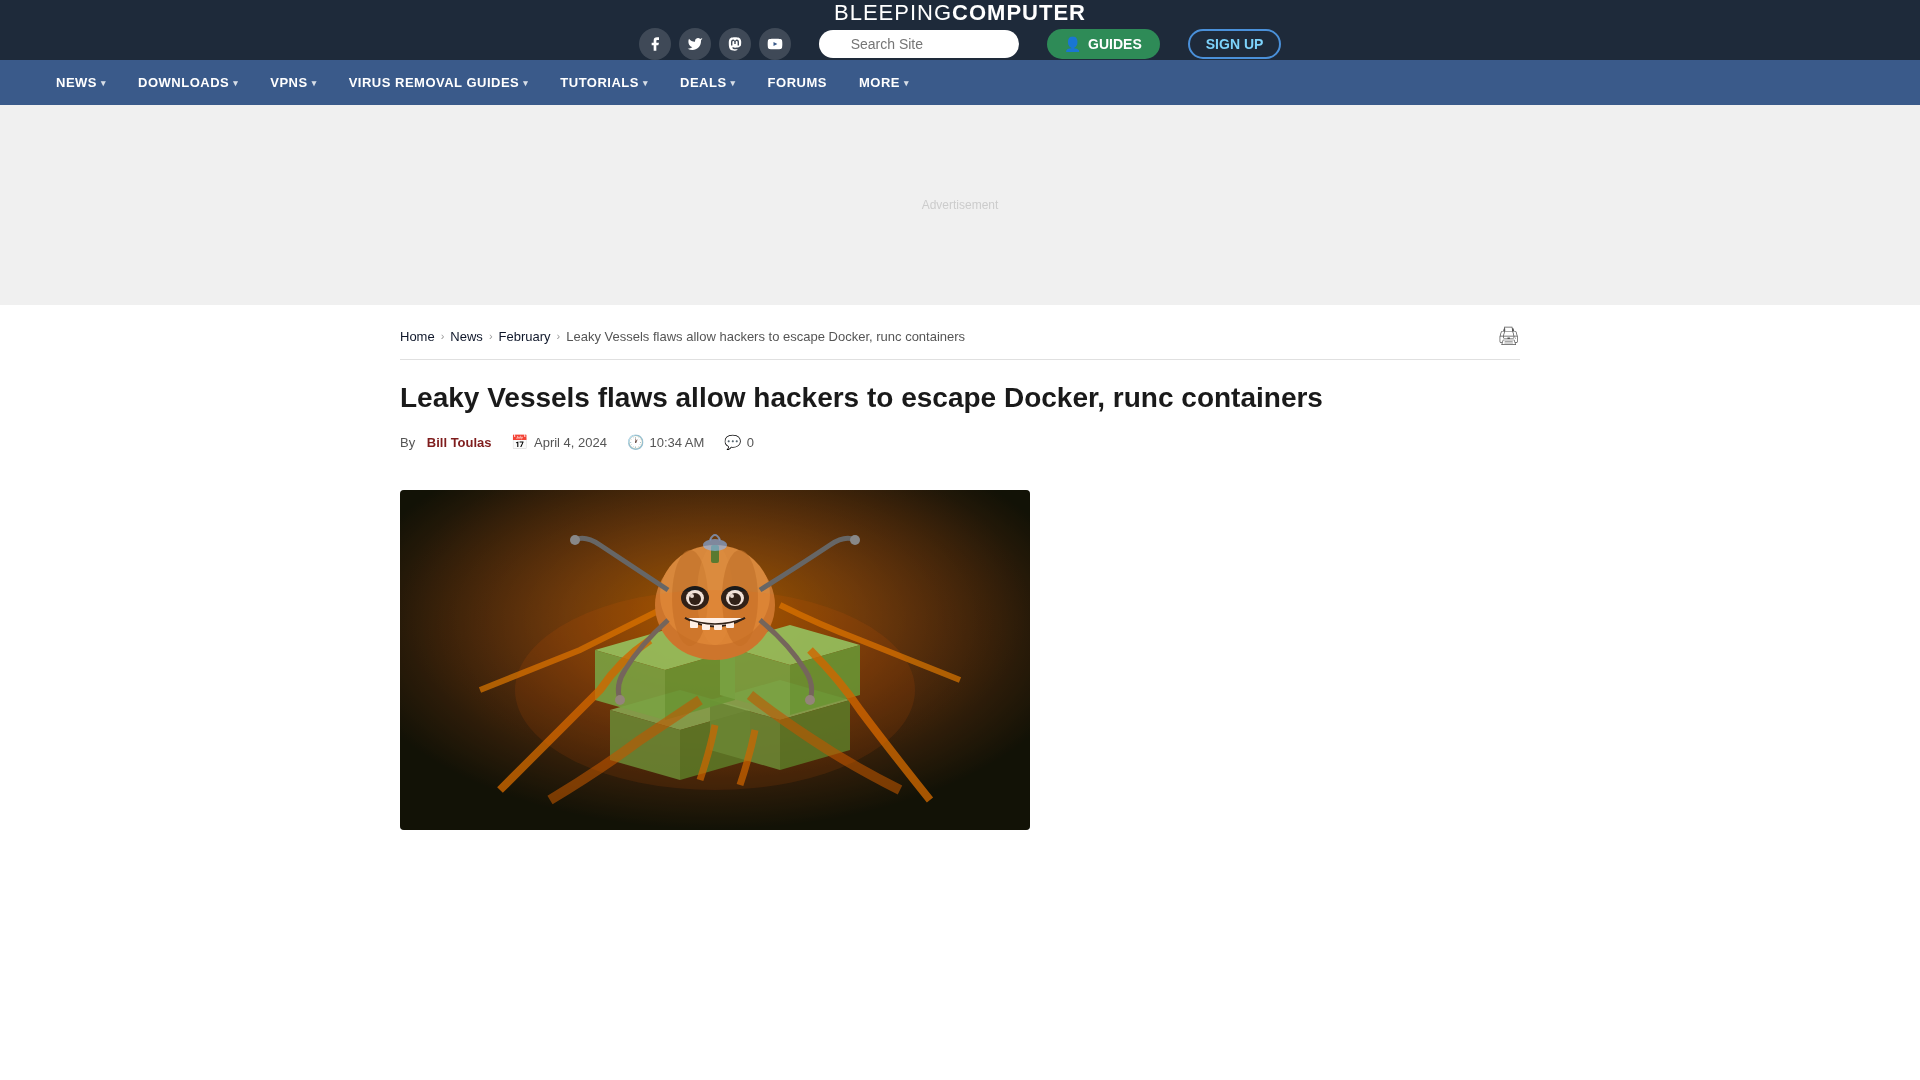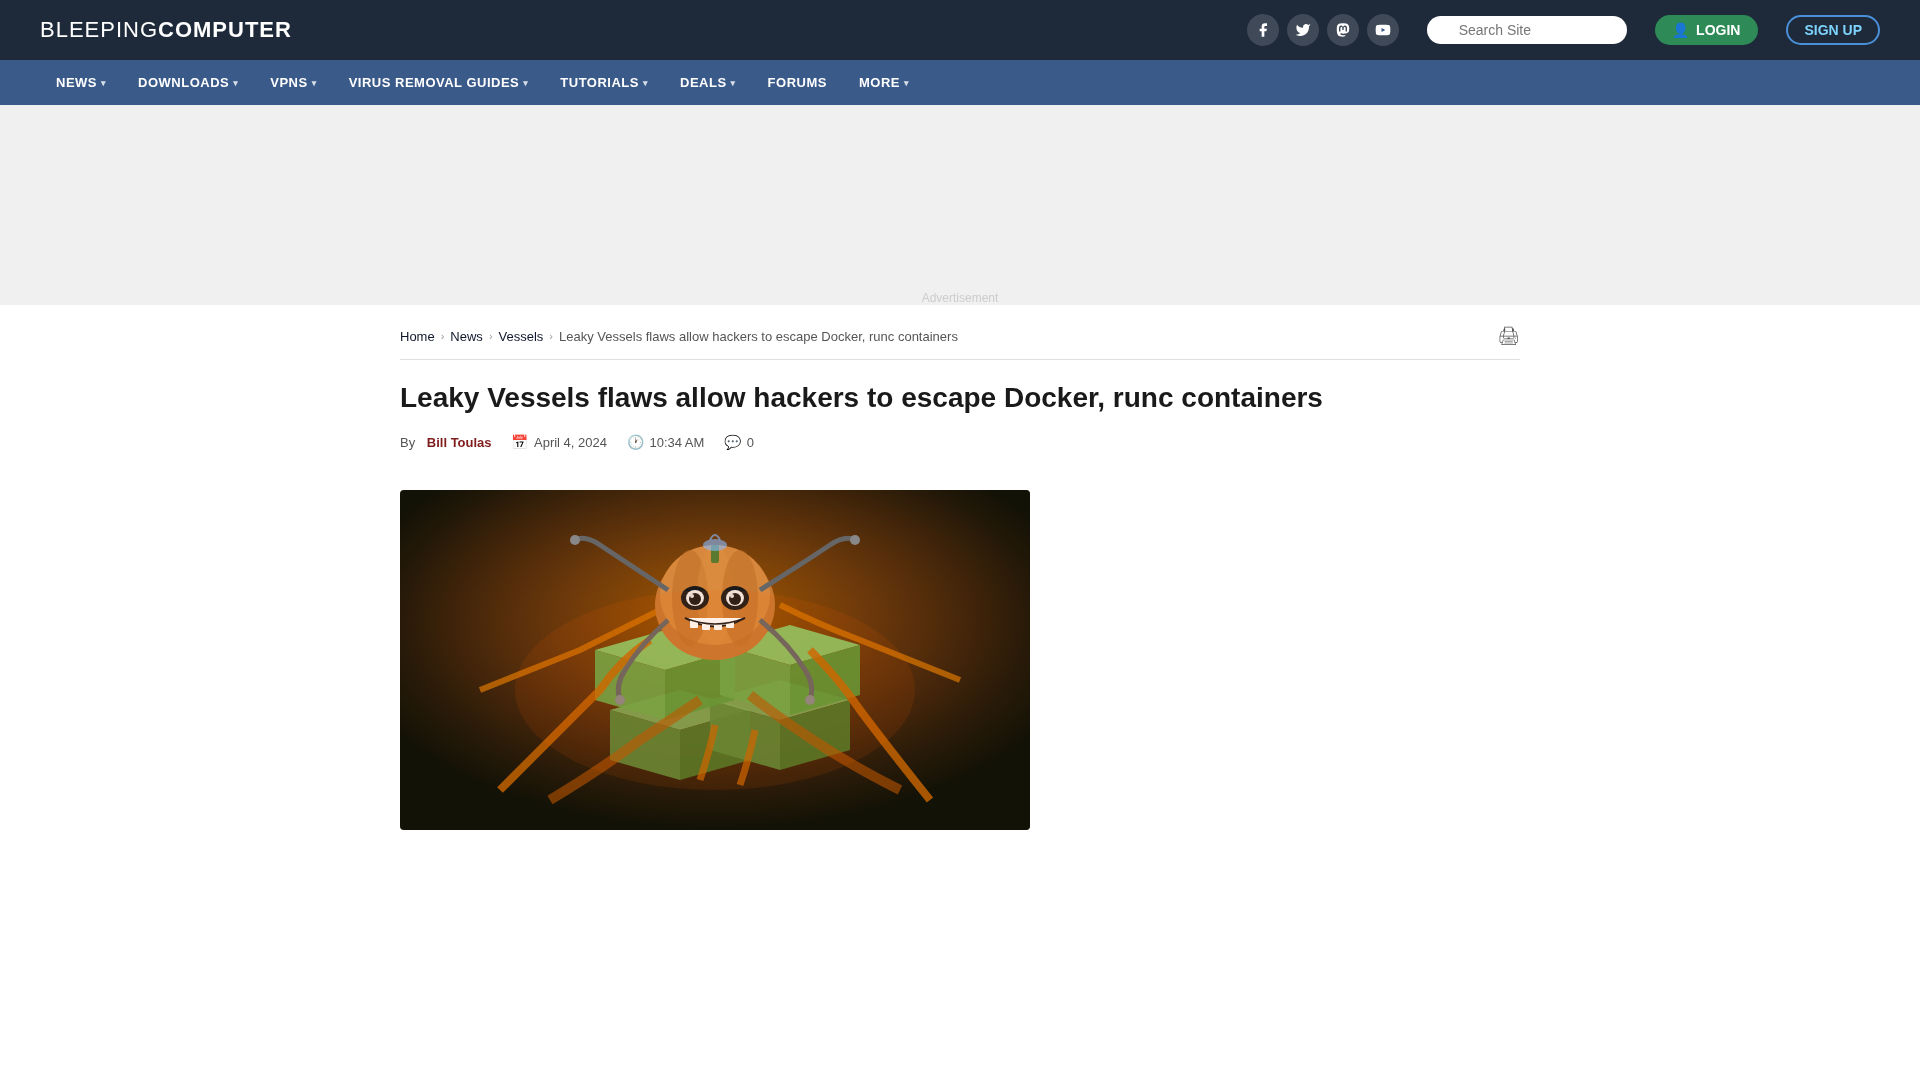--- a/index.html
+++ b/index.html
@@ -4,22 +4,23 @@
   <style>
     * { margin: 0; padding: 0; box-sizing: border-box; }
     body { font-family: Arial, sans-serif; background: #fff; color: #333; }
 
     
     .header {
       background: #1e2a3a;
       display: flex;
       align-items: center;
       justify-content: space-between;
-      padding: 8px 40px;
+      padding: 0 40px;
       height: 60px;
+      flex-direction: column;
     }
     .logo {
       font-size: 22px;
       color: #fff;
       letter-spacing: 1px;
       font-weight: 400;
       text-decoration: none;
     }
     .logo strong { font-weight: 900; }
     .header-right {
@@ -115,21 +116,21 @@
     .nav-arrow {
       font-size: 9px;
       opacity: 0.8;
     }
 
     
     .ad-area {
       background: #f0f0f0;
       height: 200px;
       display: flex;
-      align-items: flex-end;
+      align-items: center;
       justify-content: center;
       color: #999;
       font-size: 13px;
     }
 
     
     .content-wrapper {
       max-width: 1200px;
       margin: 0 auto;
       padding: 20px 40px;
@@ -259,21 +260,21 @@
             <polygon points="9.75 15.02 15.5 12 9.75 8.98 9.75 15.02" fill="#3a5a8a"></polygon>
           </svg>
       </div>
     </div>
     <div class="search-wrapper">
       <span class="search-icon-inner">🔍</span>
       <input class="search-box" type="text" placeholder="Search Site" style="">
     </div>
     <button class="btn-login">
       <span>👤</span>
-      <span>LOGIN</span>
+      <span>GUIDES</span>
     </button>
     <button class="btn-signup">
       <span>SIGN UP</span>
     </button>
   </div>
 </header>
 
 <nav class="nav">
   <a class="nav-item" href="#">
     <span>NEWS</span>
@@ -312,21 +313,21 @@
   <span style="color:#ccc;font-size:12px;">Advertisement</span>
 </div>
 
 <div class="content-wrapper">
 
   <div class="breadcrumb">
     <a href="#">Home</a>
     <span class="sep">›</span>
     <a href="#">News</a>
     <span class="sep">›</span>
-    <a href="#">Vessels</a>
+    <a href="#">February</a>
     <span class="sep">›</span>
     <span class="current">Leaky Vessels flaws allow hackers to escape Docker, runc containers</span>
     <span class="print-icon" title="Print">🖨</span>
   </div>
 
   <h1 class="article-title">Leaky Vessels flaws allow hackers to escape Docker, runc containers</h1>
 
   <div class="article-meta">
     <div class="meta-author">
       <span>By</span>&nbsp;

